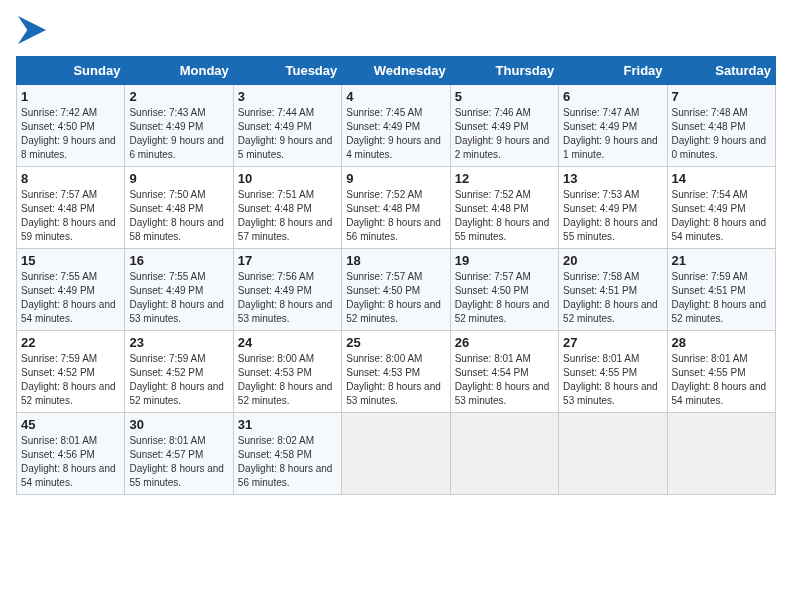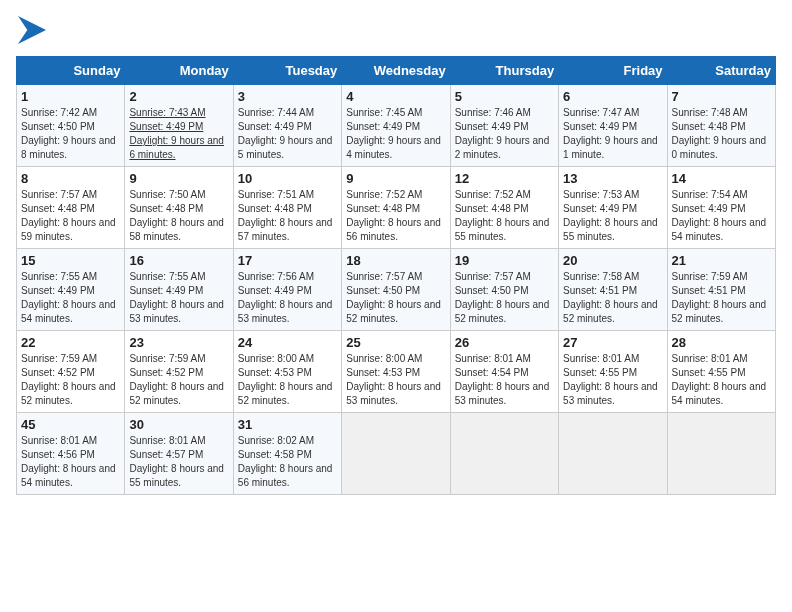--- a/index.html
+++ b/index.html
@@ -111,21 +111,21 @@
   <tbody id="calendar-body">
   <tr>
         <td>
           <span class="day-num">1</span>
           <div class="cell-text" style="white-space: pre-line;">Sunrise: 7:42 AM
 Sunset: 4:50 PM
 Daylight: 9 hours and 8 minutes.</div>
         </td>
         <td>
           <span class="day-num">2</span>
-          <div class="cell-text" style="white-space: pre-line; text-decoration: underline;">Sunrise: 7:43 AM
+          <div class="cell-text" style="white-space: pre-line;">Sunrise: 7:43 AM
 Sunset: 4:49 PM
 Daylight: 9 hours and 6 minutes.</div>
         </td>
         <td>
           <span class="day-num">3</span>
           <div class="cell-text" style="white-space: pre-line;">Sunrise: 7:44 AM
 Sunset: 4:49 PM
 Daylight: 9 hours and 5 minutes.</div>
         </td>
         <td>

